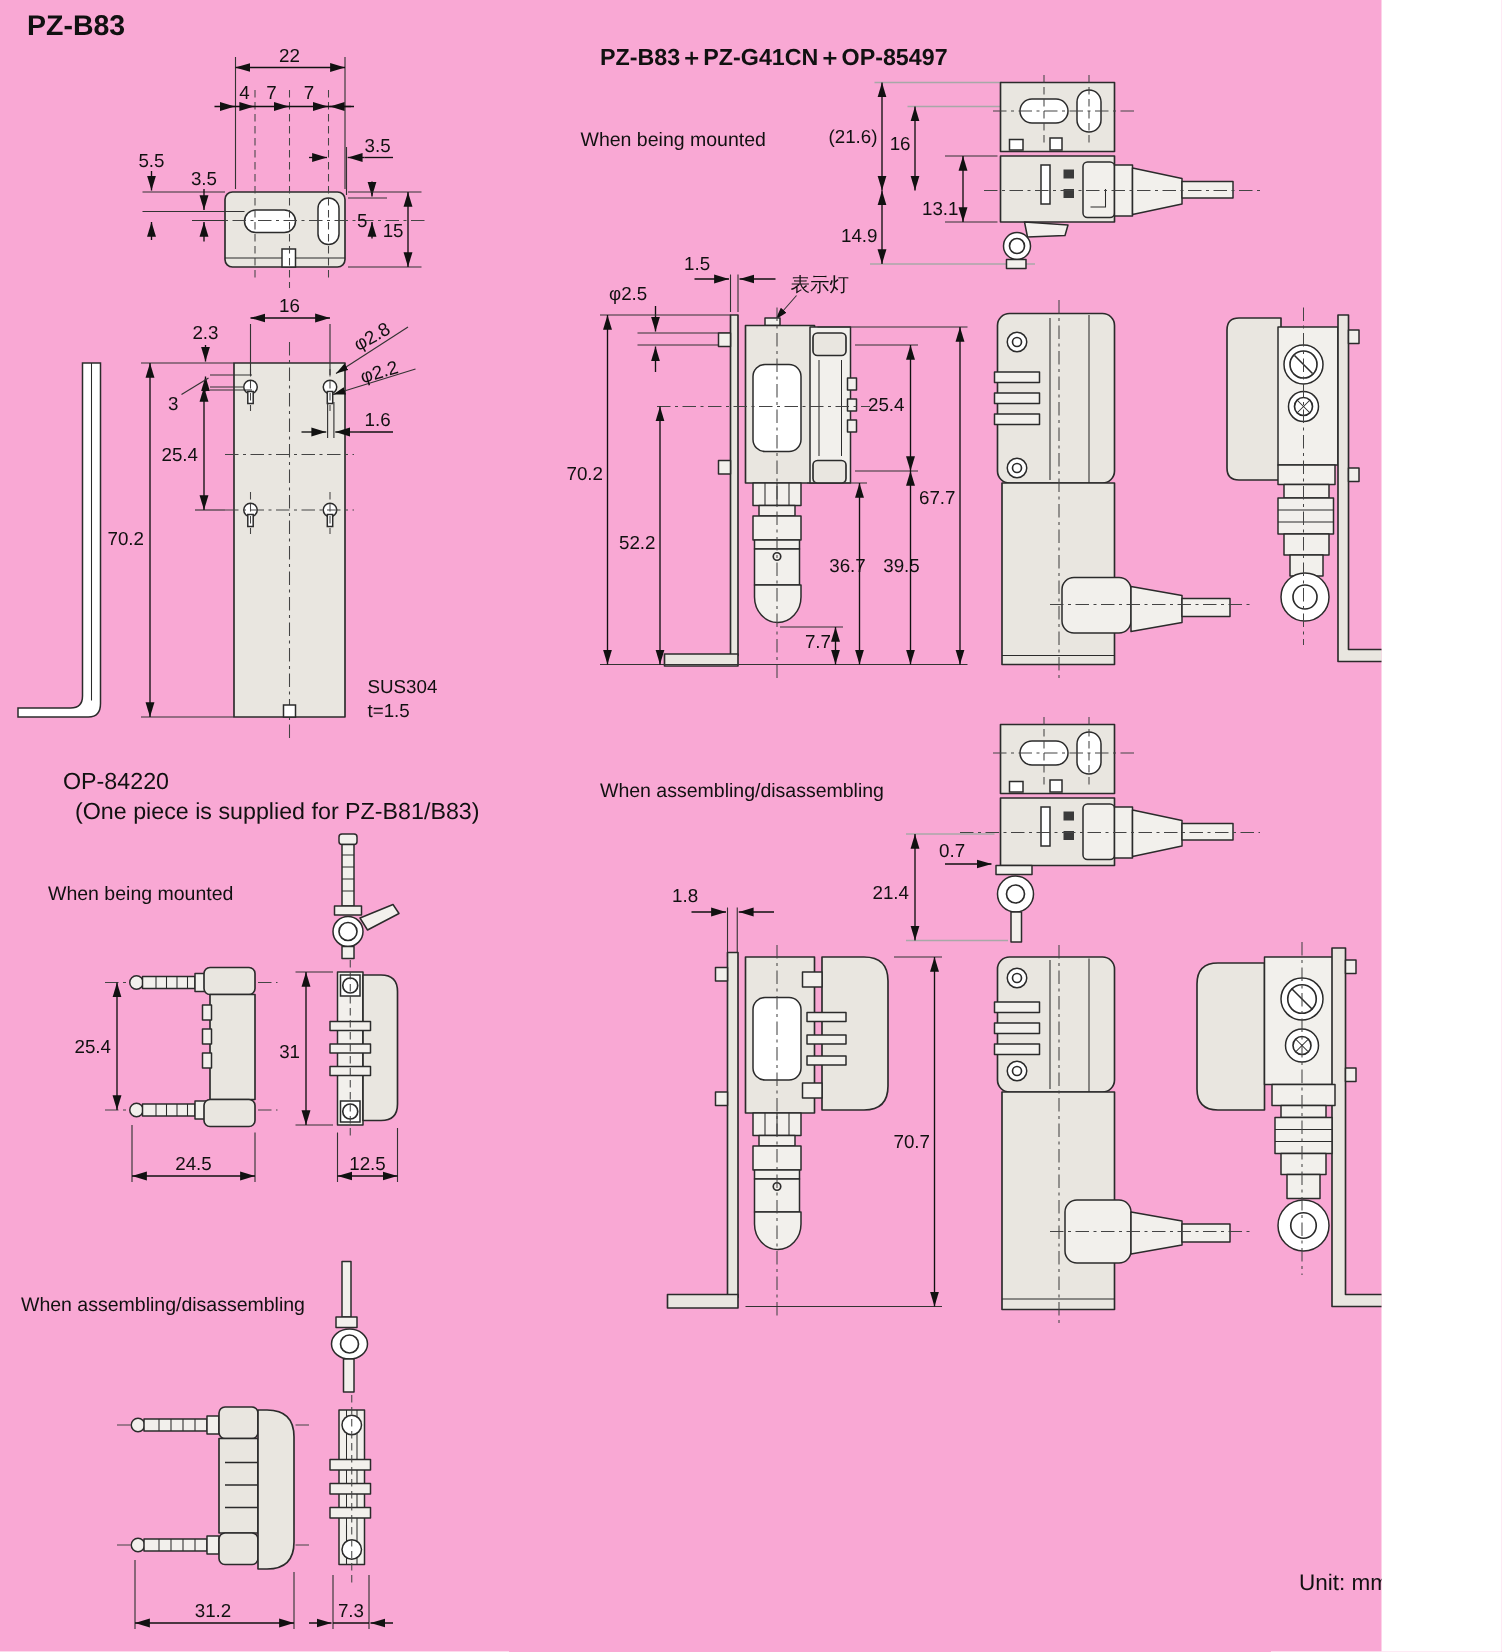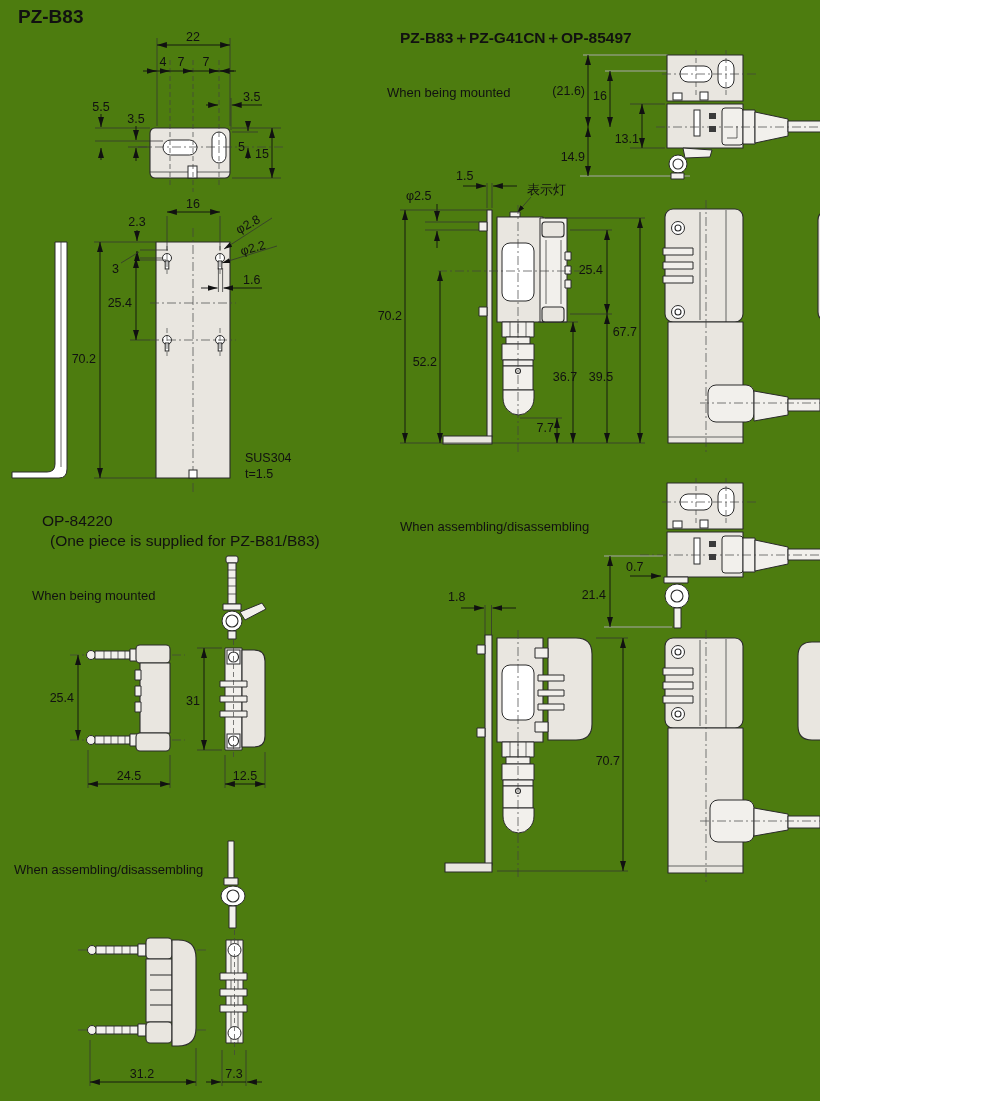--- a/index.html
+++ b/index.html
@@ -1,16 +1,16 @@
 <!DOCTYPE html>
 <html><head>
 <meta charset="utf-8">
 <style>
   html,body{margin:0;padding:0;background:#fff}
-  .page{position:relative;width:820px;height:1101px;background:#4d7c0f;font-family:"Liberation Sans",sans-serif;overflow:hidden}
+  .page{position:relative;width:921px;height:1101px;background:#f9a8d4;font-family:"Liberation Sans",sans-serif;overflow:hidden}
   svg{display:block}
   .ol{fill:none;stroke:#2b2b2b;stroke-width:1.1;stroke-linejoin:round}
   .th{fill:none;stroke:#2b2b2b;stroke-width:.7}
   .fl{fill:#e9e6e0;stroke:#2b2b2b;stroke-width:1.1;stroke-linejoin:round}
   .f2{fill:#f2f0ec;stroke:#2b2b2b;stroke-width:1;stroke-linejoin:round}
   .fw{fill:#fff;stroke:#2b2b2b;stroke-width:1}
   .dk{fill:#3a3a3a;stroke:none}
   .cl{fill:none;stroke:#444;stroke-width:.7;stroke-dasharray:9 3 2 3}
   .ds{fill:none;stroke:#444;stroke-width:.7;stroke-dasharray:5 3}
   .dim{fill:none;stroke:#111;stroke-width:.9}

